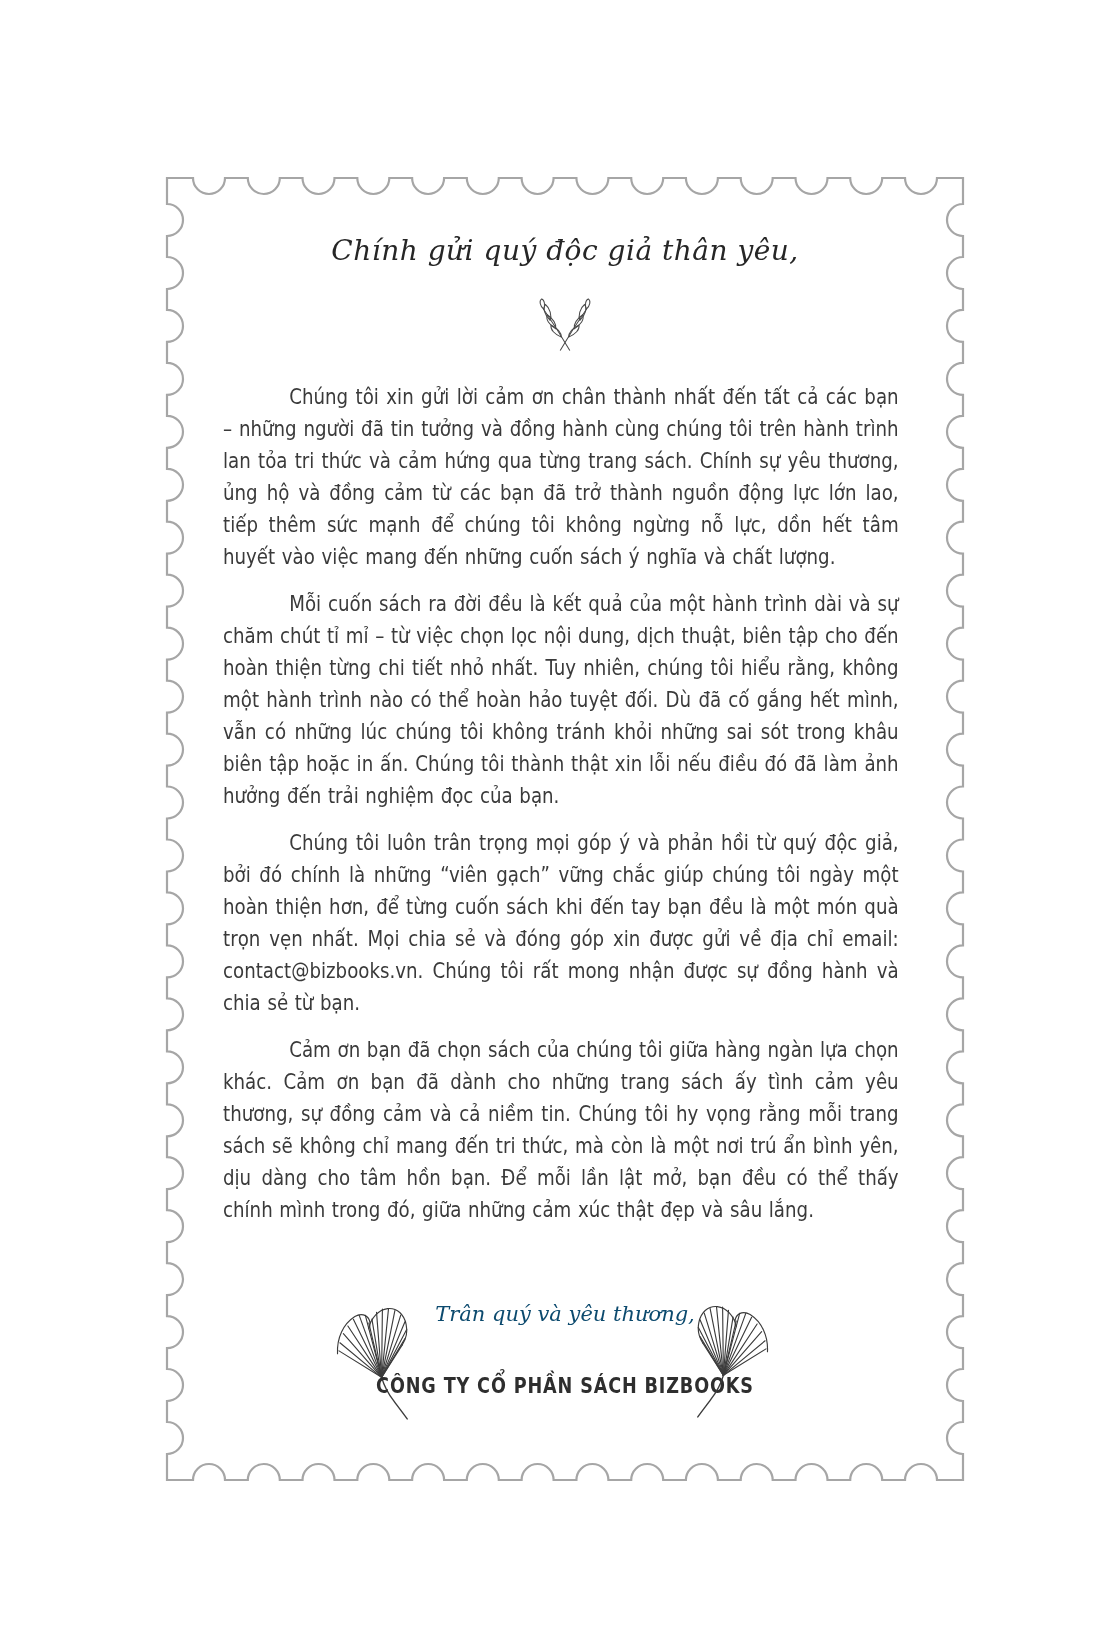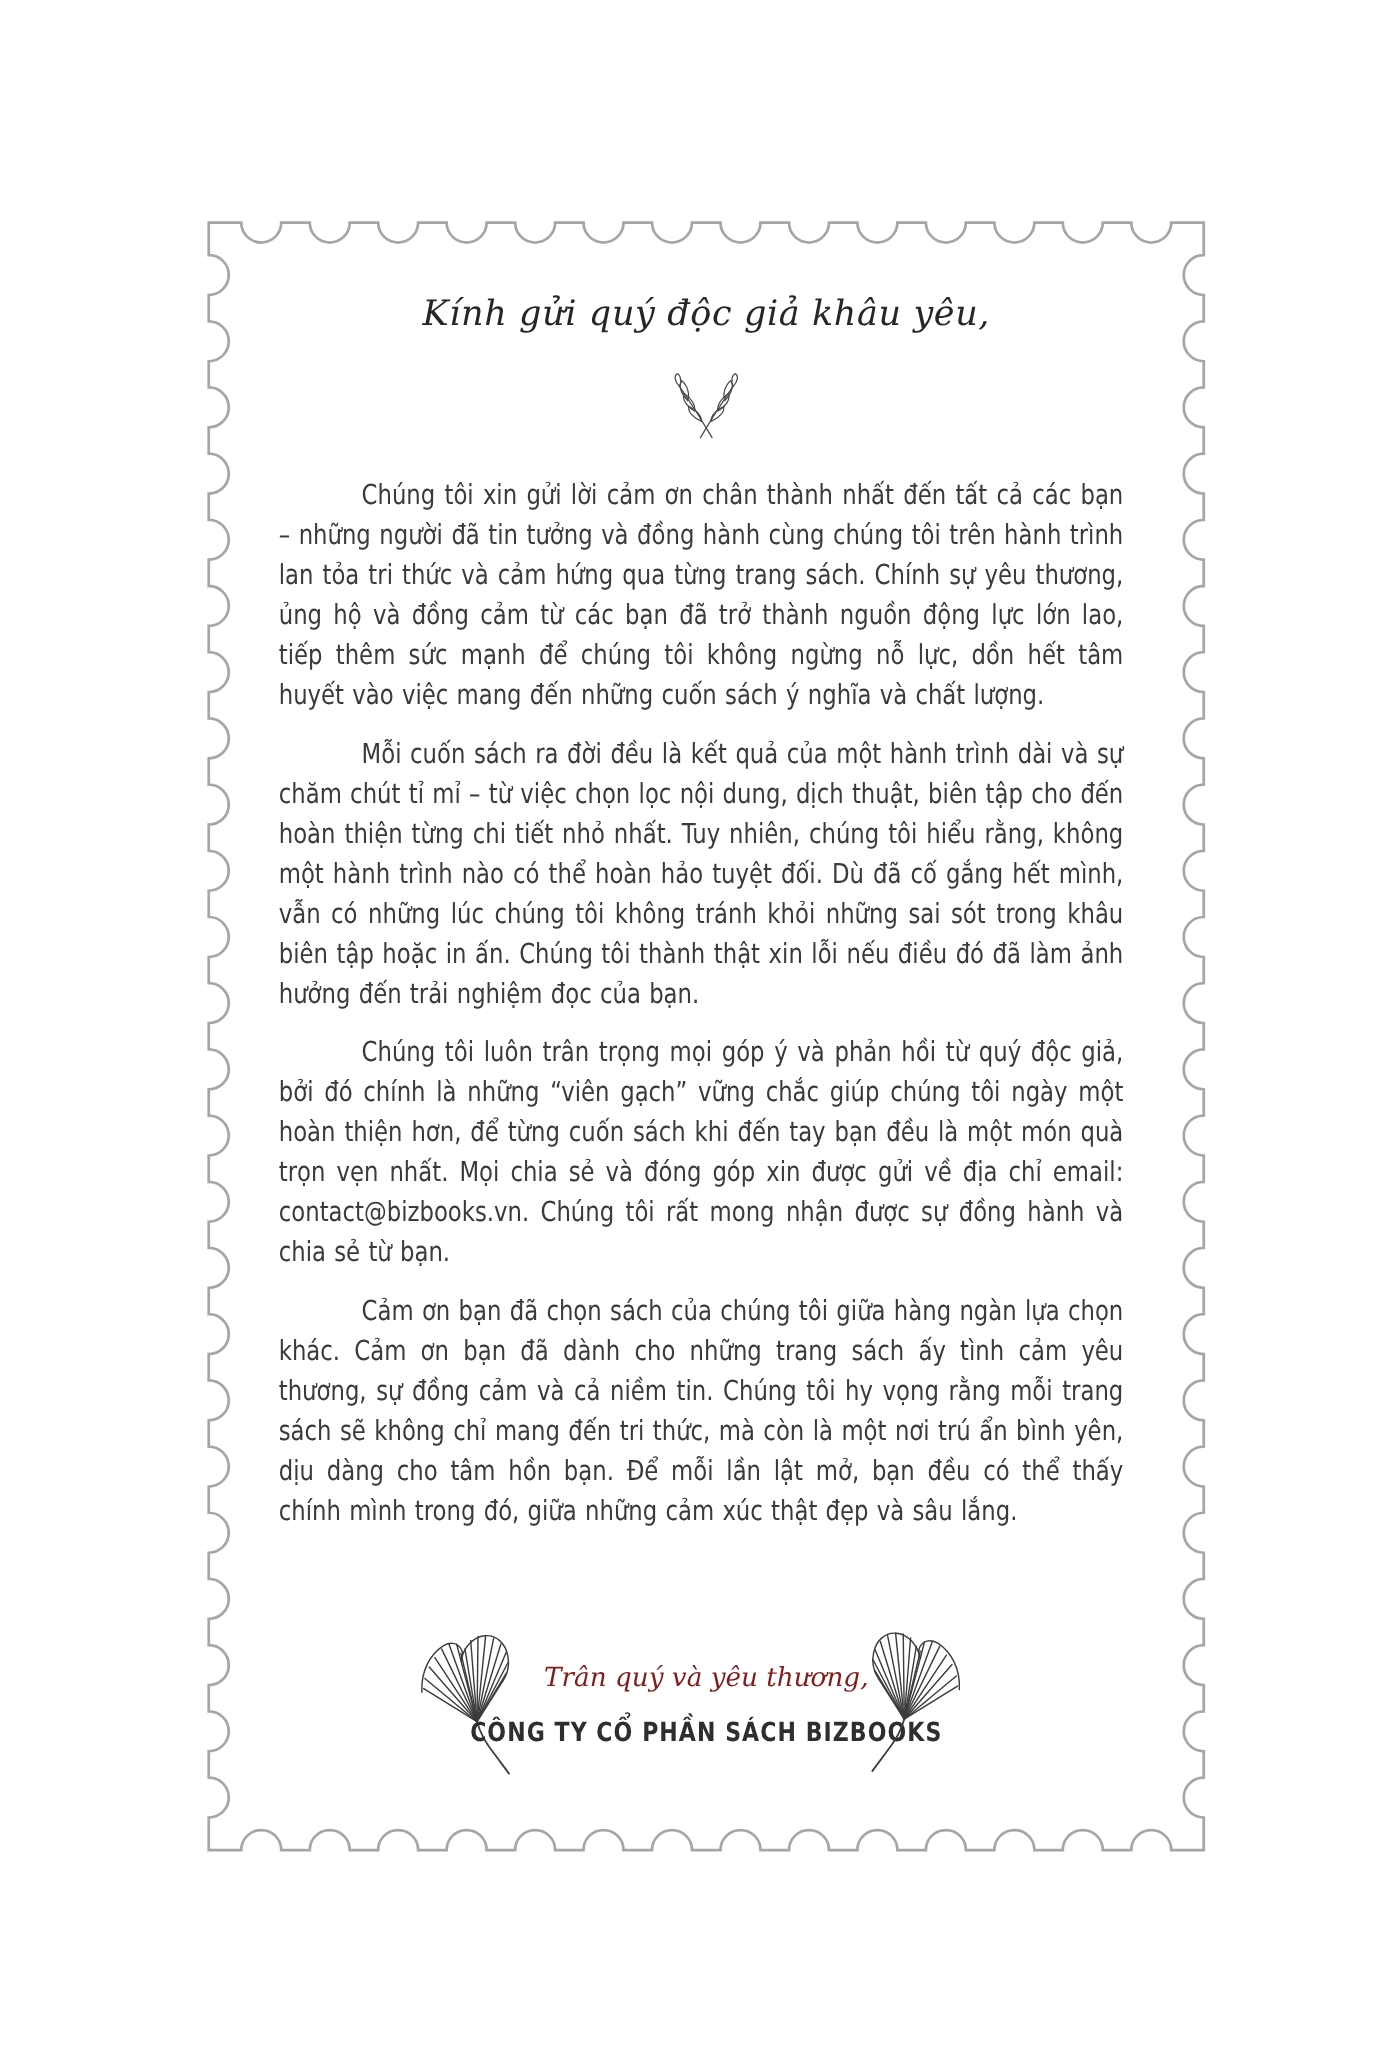--- a/index.html
+++ b/index.html
@@ -53,26 +53,26 @@
     text-align:justify;
     color:var(--ink);
   }
   .letter-body p{
     text-indent:80px;
     margin:0 0 15px 0;
     word-spacing:1px;
   }
   .signoff{
     position:absolute;
-    top:1152px; left:0; width:100%;
+    top:1124px; left:0; width:100%;
     text-align:center;
     font-family:"DejaVu Serif", serif;
     font-style:italic;
     font-size:21px;
-    color:#7f1d1d;
+    color:#0c4a6e;
   }
   .company{
     position:absolute;
     top:1196px; left:0; width:100%;
     text-align:center;
     font-weight:bold;
     font-size:21px;
     letter-spacing:1px;
     color:#2e2e2e;
     transform:scaleX(0.84);
@@ -86,21 +86,21 @@
 </style>
 </head>
 <body>
 
 <div class="stamp">
 
   <svg class="stamp-border-svg" viewBox="0 0 802 1308" xmlns="http://www.w3.org/2000/svg">
     <path transform="translate(3,3)" fill="none" stroke="#a6a6a6" stroke-width="2.2" d="M0,0L26.0,0A16,16 0 0 0 58.0,0L80.8,0A16,16 0 0 0 112.8,0L135.5,0A16,16 0 0 0 167.5,0L190.3,0A16,16 0 0 0 222.3,0L245.1,0A16,16 0 0 0 277.1,0L299.8,0A16,16 0 0 0 331.8,0L354.6,0A16,16 0 0 0 386.6,0L409.4,0A16,16 0 0 0 441.4,0L464.2,0A16,16 0 0 0 496.2,0L518.9,0A16,16 0 0 0 550.9,0L573.7,0A16,16 0 0 0 605.7,0L628.5,0A16,16 0 0 0 660.5,0L683.2,0A16,16 0 0 0 715.2,0L738.0,0A16,16 0 0 0 770.0,0L796,0L796,26.0A16,16 0 0 0 796,58.0L796,79.0A16,16 0 0 0 796,111.0L796,131.9A16,16 0 0 0 796,163.9L796,184.9A16,16 0 0 0 796,216.9L796,237.8A16,16 0 0 0 796,269.8L796,290.8A16,16 0 0 0 796,322.8L796,343.7A16,16 0 0 0 796,375.7L796,396.7A16,16 0 0 0 796,428.7L796,449.7A16,16 0 0 0 796,481.7L796,502.6A16,16 0 0 0 796,534.6L796,555.6A16,16 0 0 0 796,587.6L796,608.5A16,16 0 0 0 796,640.5L796,661.5A16,16 0 0 0 796,693.5L796,714.4A16,16 0 0 0 796,746.4L796,767.4A16,16 0 0 0 796,799.4L796,820.3A16,16 0 0 0 796,852.3L796,873.3A16,16 0 0 0 796,905.3L796,926.3A16,16 0 0 0 796,958.3L796,979.2A16,16 0 0 0 796,1011.2L796,1032.2A16,16 0 0 0 796,1064.2L796,1085.1A16,16 0 0 0 796,1117.1L796,1138.1A16,16 0 0 0 796,1170.1L796,1191.0A16,16 0 0 0 796,1223.0L796,1244.0A16,16 0 0 0 796,1276.0L796,1302L770.0,1302A16,16 0 0 0 738.0,1302L715.2,1302A16,16 0 0 0 683.2,1302L660.5,1302A16,16 0 0 0 628.5,1302L605.7,1302A16,16 0 0 0 573.7,1302L550.9,1302A16,16 0 0 0 518.9,1302L496.2,1302A16,16 0 0 0 464.2,1302L441.4,1302A16,16 0 0 0 409.4,1302L386.6,1302A16,16 0 0 0 354.6,1302L331.8,1302A16,16 0 0 0 299.8,1302L277.1,1302A16,16 0 0 0 245.1,1302L222.3,1302A16,16 0 0 0 190.3,1302L167.5,1302A16,16 0 0 0 135.5,1302L112.8,1302A16,16 0 0 0 80.8,1302L58.0,1302A16,16 0 0 0 26.0,1302L0,1302L0,1276.0A16,16 0 0 0 0,1244.0L0,1223.0A16,16 0 0 0 0,1191.0L0,1170.1A16,16 0 0 0 0,1138.1L0,1117.1A16,16 0 0 0 0,1085.1L0,1064.2A16,16 0 0 0 0,1032.2L0,1011.2A16,16 0 0 0 0,979.2L0,958.3A16,16 0 0 0 0,926.3L0,905.3A16,16 0 0 0 0,873.3L0,852.3A16,16 0 0 0 0,820.3L0,799.4A16,16 0 0 0 0,767.4L0,746.4A16,16 0 0 0 0,714.4L0,693.5A16,16 0 0 0 0,661.5L0,640.5A16,16 0 0 0 0,608.5L0,587.6A16,16 0 0 0 0,555.6L0,534.6A16,16 0 0 0 0,502.6L0,481.7A16,16 0 0 0 0,449.7L0,428.7A16,16 0 0 0 0,396.7L0,375.7A16,16 0 0 0 0,343.7L0,322.8A16,16 0 0 0 0,290.8L0,269.8A16,16 0 0 0 0,237.8L0,216.9A16,16 0 0 0 0,184.9L0,163.9A16,16 0 0 0 0,131.9L0,111.0A16,16 0 0 0 0,79.0L0,58.0A16,16 0 0 0 0,26.0Z"></path>
   </svg>
 
-  <div class="letter-title">Kính gửi quý độc giả khâu yêu,</div>
+  <div class="letter-title">Chính gửi quý độc giả thân yêu,</div>
 
   <svg class="sprig" viewBox="0 0 64 58" xmlns="http://www.w3.org/2000/svg">
     <g stroke="#4a4a4a" stroke-width="1.1" fill="none" stroke-linecap="round">
       <path d="M37,56 C30,44 20,28 9,12"></path>
       <path d="M27,56 C34,44 44,28 55,12"></path>
       <path d="M16,24 C10,18 8,11 11,7 C16,11 18,19 16,24 Z"></path>
       <path d="M22,33 C15,29 11,23 13,18 C19,22 23,28 22,33 Z"></path>
       <path d="M28,42 C21,39 16,34 17,29 C23,32 28,37 28,42 Z"></path>
       <path d="M9,12 C5,8 4,3 7,1 C10,2 11,8 9,12 Z"></path>
       <path d="M48,24 C54,18 56,11 53,7 C48,11 46,19 48,24 Z"></path>

